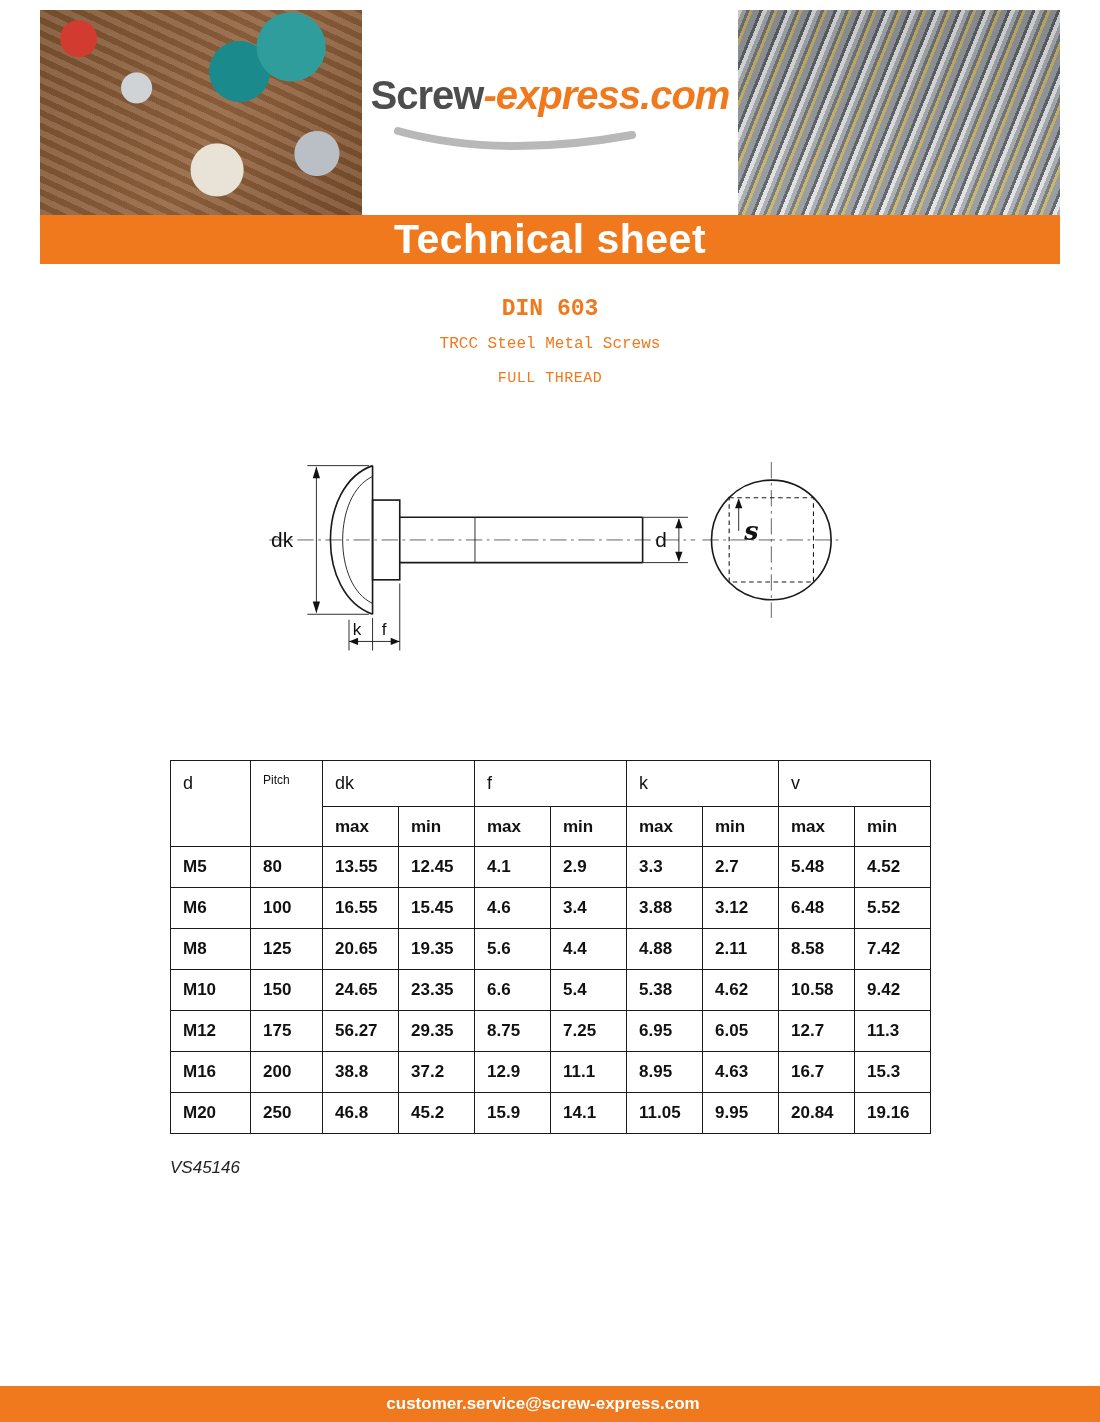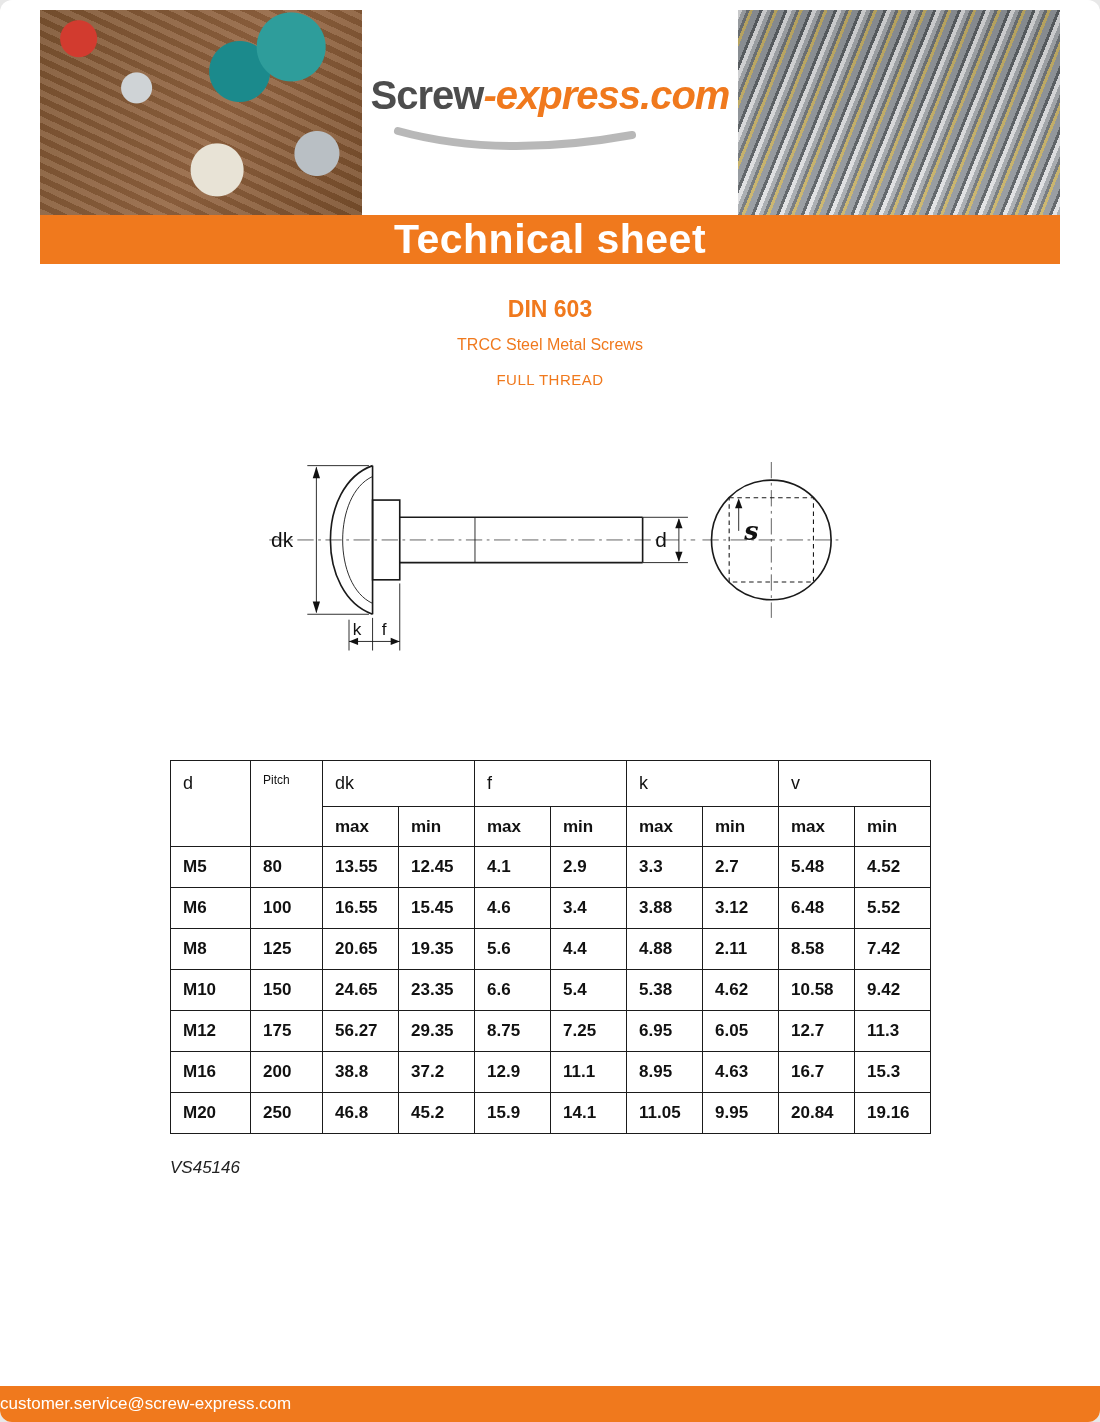--- a/index.html
+++ b/index.html
@@ -1,19 +1,19 @@
 <!DOCTYPE html>
 <html style="--accent: #F0791D;"><head>
 <meta charset="utf-8">
 <title></title>
 <style>
   html,body{margin:0;padding:0;background:#e8e8e8;}
   .page{
     position:relative;width:1100px;height:1422px;margin:0 auto;background:#ffffff;
-    overflow:hidden;font-family:"Liberation Sans",sans-serif;color:#111;border-radius:12px;
+    overflow:hidden;font-family:"Liberation Sans",sans-serif;color:#111;
   }
   
   .header{position:absolute;top:10px;left:40px;right:40px;height:205px;display:flex;}
   .photo{width:322px;height:205px;flex:0 0 auto;}
   .photo-left{
     background:
       radial-gradient(circle at 78% 18%, #2e9d9b 0 34px, transparent 35px),
       radial-gradient(circle at 12% 14%, #d23b2f 0 18px, transparent 19px),
       radial-gradient(circle at 30% 38%, #cfd3d6 0 15px, transparent 16px),
       radial-gradient(circle at 55% 78%, #e8e3d6 0 26px, transparent 27px),
@@ -33,21 +33,21 @@
   .logo-p2{font-weight:bold;font-style:italic;color:var(--accent,#F0791D);letter-spacing:-1px;}
   .swoosh{width:250px;height:26px;margin-top:10px;margin-left:-70px;}
   
   .banner{
     position:absolute;top:215px;left:40px;right:40px;height:49px;
     background:var(--accent,#F0791D);color:#fff;
     display:flex;align-items:center;justify-content:center;
     font-weight:bold;font-size:41px;letter-spacing:.5px;
   }
   
-  .title-block{position:absolute;top:296px;left:0;right:0;text-align:center;color:var(--accent,#F0791D);}
+  .title-block{position:absolute;top:296px;left:0;right:0;text-align:center;color:var(--accent,#F0791D);font-family:Liberation Mono, monospace;}
   .std{font-size:23px;font-weight:bold;}
   .sub{font-size:16px;margin-top:13px;text-align:center;}
   .thr{font-size:15px;margin-top:17px;letter-spacing:.5px;}
   
   .drawing{position:absolute;top:440px;left:262px;width:580px;height:218px;}
   .ln{stroke:#1a1a1a;stroke-width:1.8;fill:none;}
   .thin{stroke-width:1;}
   .dim{stroke:#1a1a1a;stroke-width:1;fill:none;}
   .cl{stroke:#555;stroke-width:1;stroke-dasharray:18 5 3 5;fill:none;}
   .dash{stroke:#1a1a1a;stroke-width:1.2;stroke-dasharray:5 4;fill:none;}
@@ -61,21 +61,21 @@
   }
   .spec th.grp{font-weight:normal;font-size:18px;height:27px;}
   .spec th.grp.tall{vertical-align:top;padding-top:12px;}
   .spec th.pitch{font-size:12px;font-weight:normal;}
   .spec th.subh{font-weight:bold;height:21px;}
   .spec td{font-weight:bold;height:22px;}
   
   .ref{position:absolute;top:1158px;left:170px;font-style:italic;font-size:17px;color:#222;}
   .footer{
     position:absolute;left:0;right:0;bottom:0;height:36px;background:var(--accent,#F0791D);
-    color:#fff;font-weight:normal;font-size:17px;line-height:36px;text-align:left;padding-right:14px;
+    color:#fff;font-weight:bold;font-size:17px;line-height:36px;text-align:center;padding-right:14px;
     box-sizing:border-box;
   }
 </style>
 </head>
 <body>
 
 <div class="page">
 
   <div class="header">
     <div class="photo photo-left"></div>

